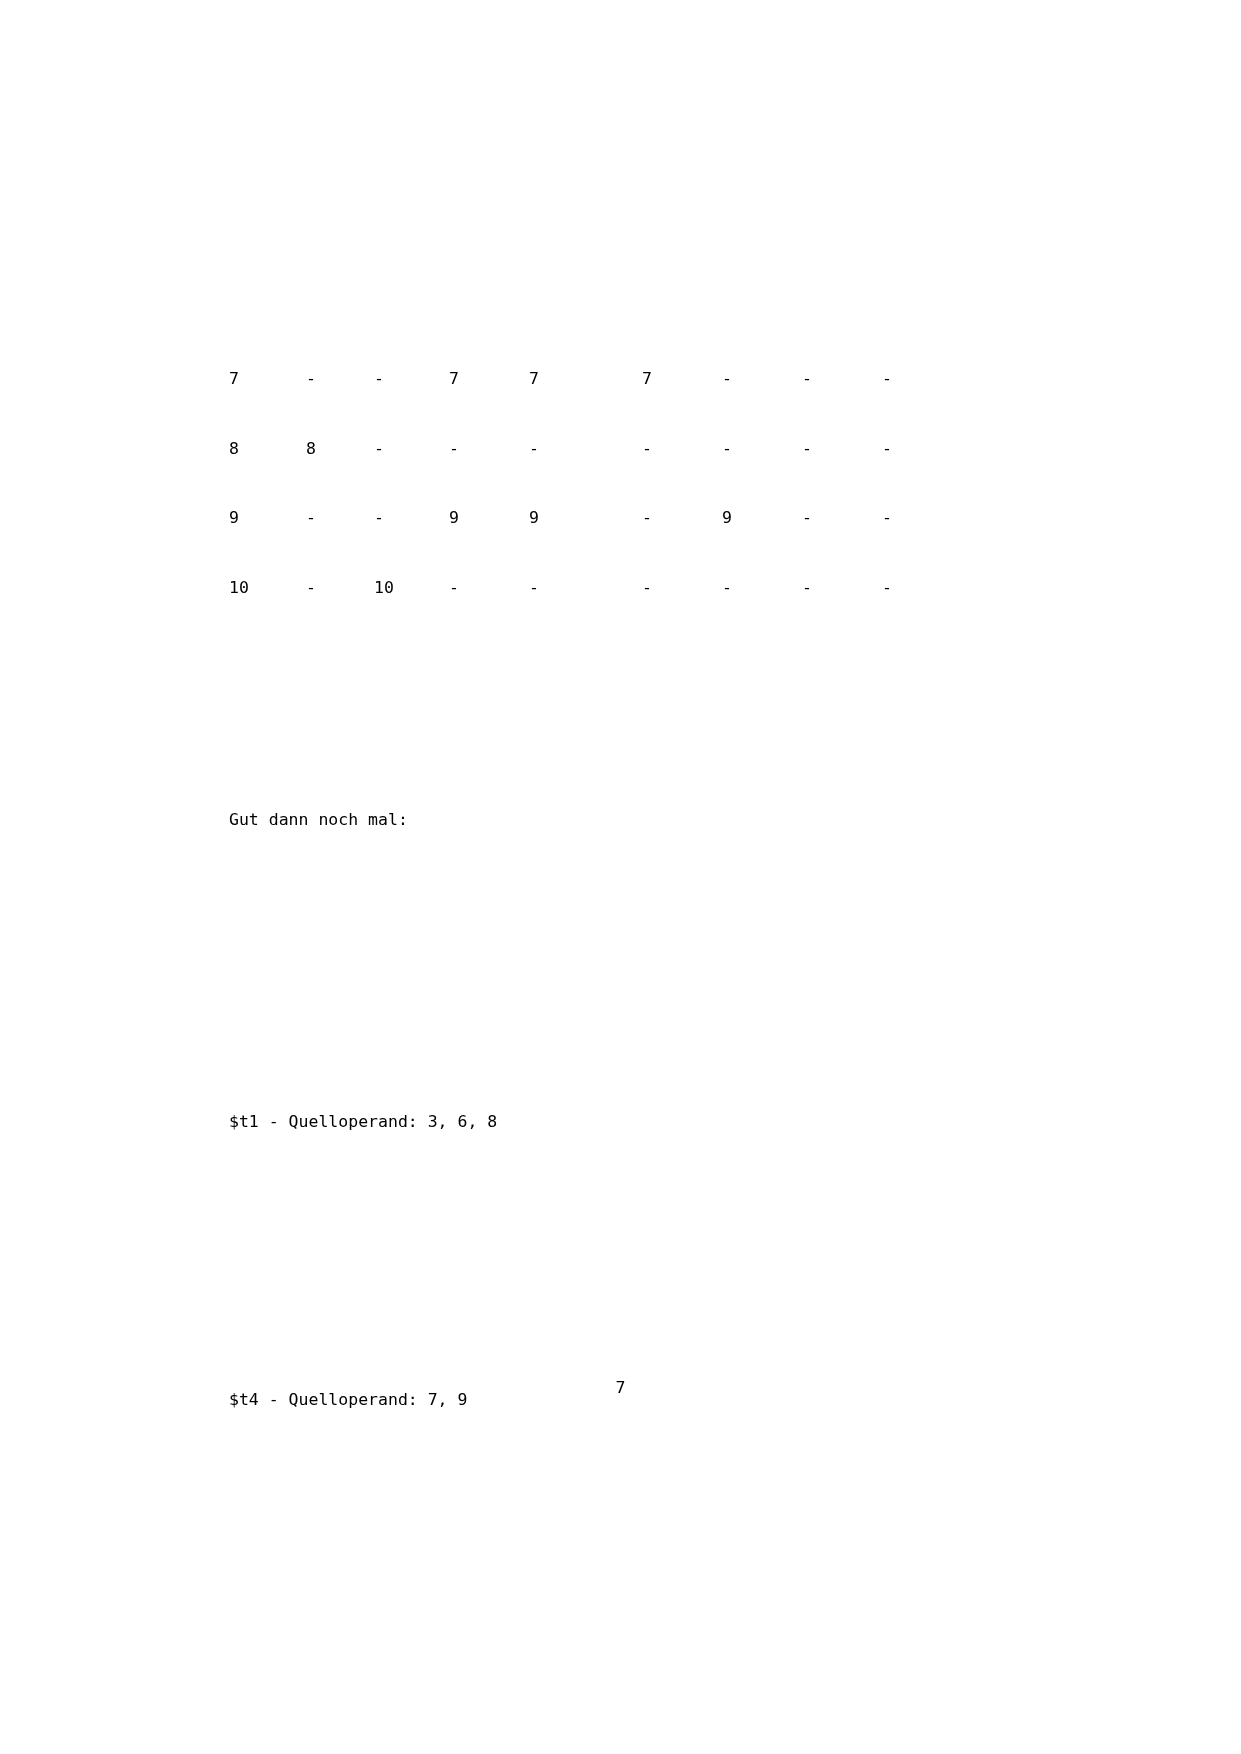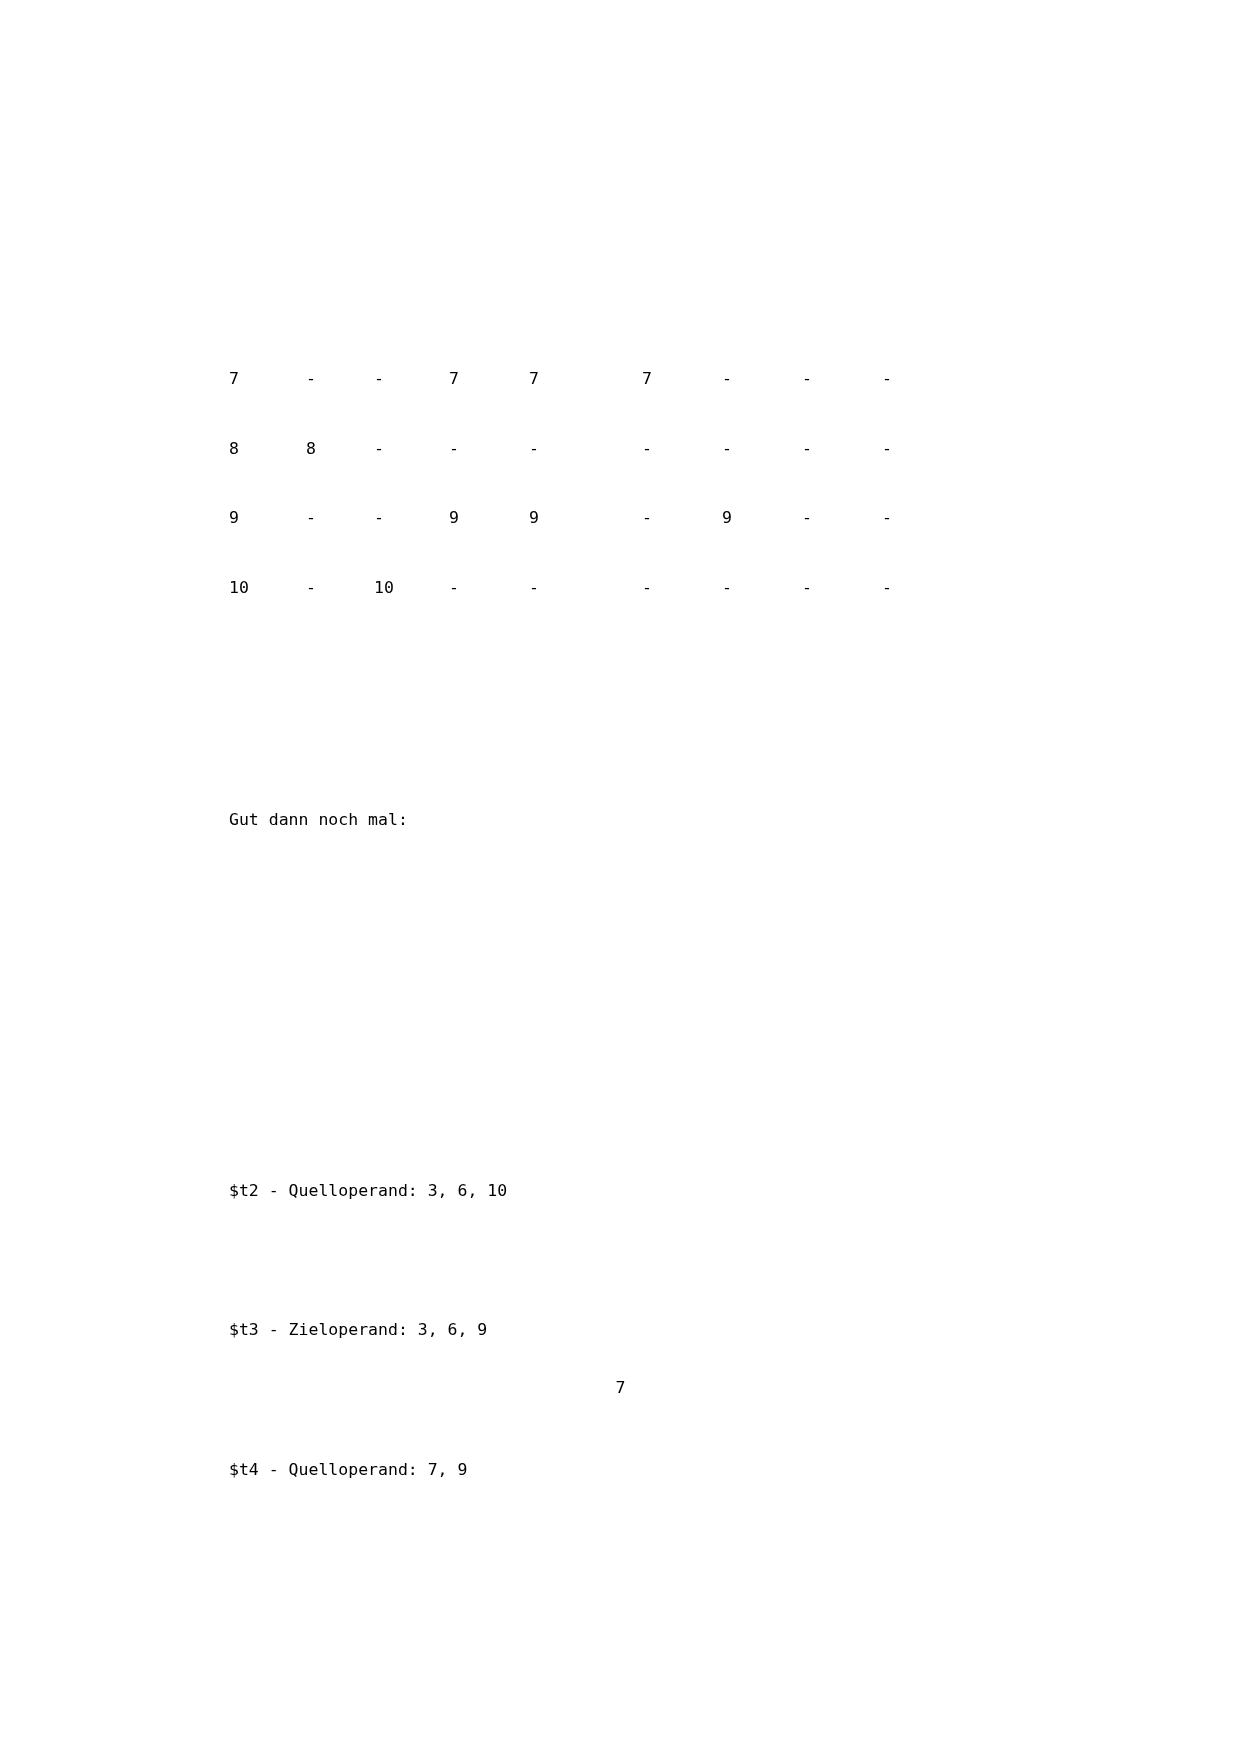--- a/index.html
+++ b/index.html
@@ -118,24 +118,23 @@
     </div>
 
     <div class="blank"></div>
 
     <div class="line">Gut dann noch mal:</div>
 
     <div class="blank"></div>
     <div class="blank"></div>
 
     <div>
+      <div class="line">$t1 - Quelloperand: 3, 6, 8</div>
       <div class="line"></div>
-      <div class="line">$t2 - Quelloperand: 3, 6, 10</div>
       <div class="line"></div>
-      <div class="line">$t3 - Zieloperand: 3, 6, 9</div>
       <div class="line"></div>
       <div class="line">$t4 - Quelloperand: 7, 9</div>
       
     </div>
 
     
 
     
 
     

